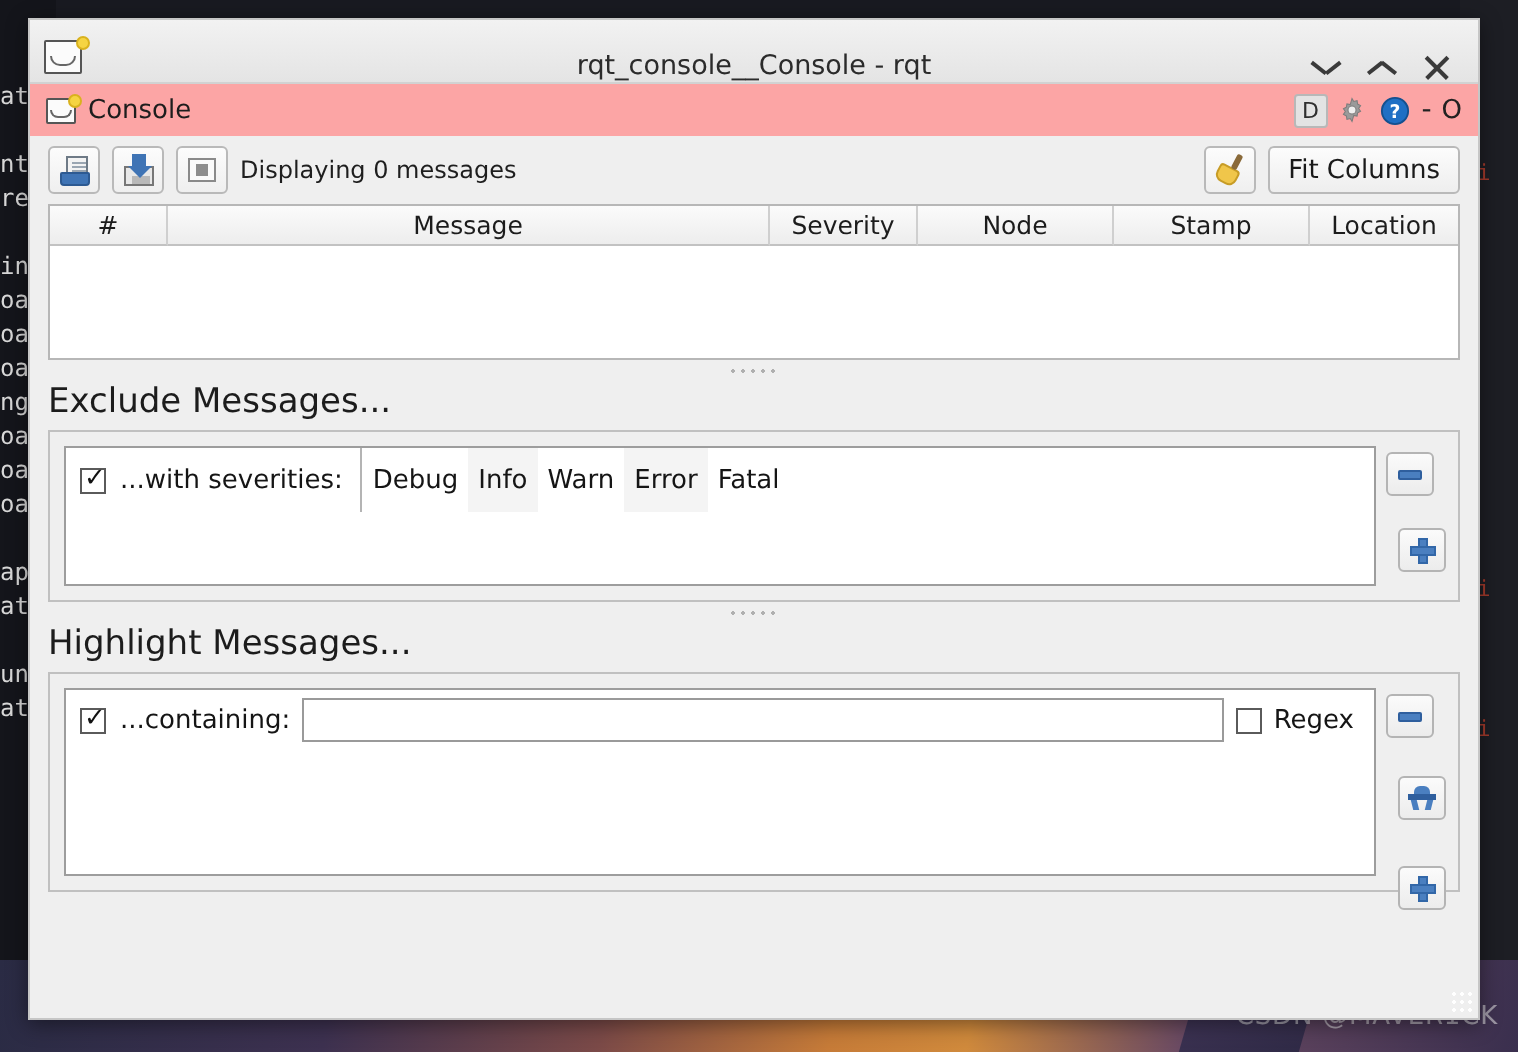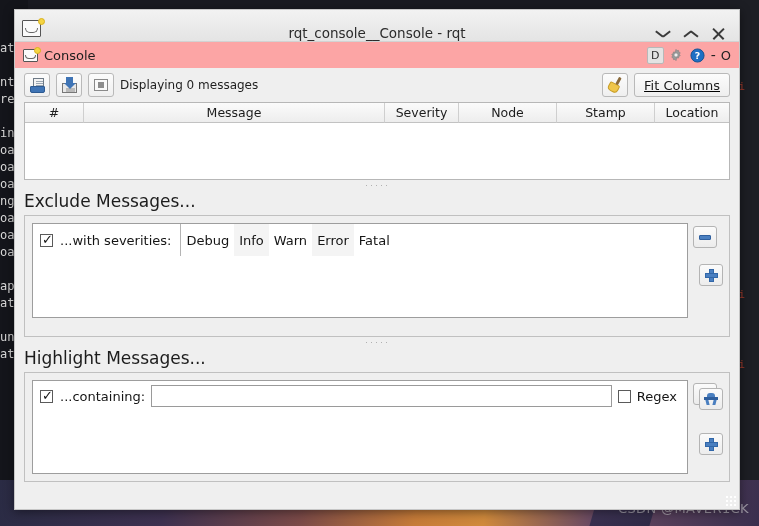--- a/index.html
+++ b/index.html
@@ -120,21 +120,21 @@
   .toolbar {
     height: 34px; flex: 0 0 34px; display: flex; align-items: center;
     padding: 0 9px; gap: 6px;
   }
   .tbtn {
     width: 26px; height: 24px; border: 1px solid #b9b9b9; border-radius: 3px;
     background: linear-gradient(#fcfcfc,#efefef);
     display: flex; align-items: center; justify-content: center;
   }
   .status-text { font-size: 12px; color: #1e1e1e; margin-left: 0; text-align: center; }
-  .tb-right { margin-left: auto; display: flex; align-items: center; gap: 6px; text-decoration: underline; }
+  .tb-right { margin-left: auto; display: flex; align-items: center; gap: 6px; }
   .fitcols {
     height: 24px; padding: 0 9px; border: 1px solid #b9b9b9; border-radius: 3px;
     background: linear-gradient(#fcfcfc,#eeeeee); font-size: 13px; color: #1a1a1a;
     display: flex; align-items: center;
   }
 
   
   .ic-doc { width: 15px; height: 15px; position: relative; }
   .ic-doc .page {
     position: absolute; left: 3px; top: 0; width: 11px; height: 11px;
@@ -400,21 +400,21 @@
       <div class="th" style="flex:1">Location</div>
     </div>
     <div class="tbody"></div>
   </div>
 
   <div class="splitter">
       <div class="dots"></div>
     </div>
 
   <div class="section-label">Exclude Messages...</div>
-  <div class="filter-panel" style="height:122px">
+  <div class="filter-panel" style="height:86px">
     <div class="filter-inner">
       <div class="filter-list" style="height:95px">
         <div class="filter-row">
           <div class="frow-left">
             <div class="chk checked"></div>
             <div class="frow-label">...with severities:</div>
           </div>
           <div class="sev-list">
             <div class="sev-item">Debug</div>
             <div class="sev-item alt">Info</div>

